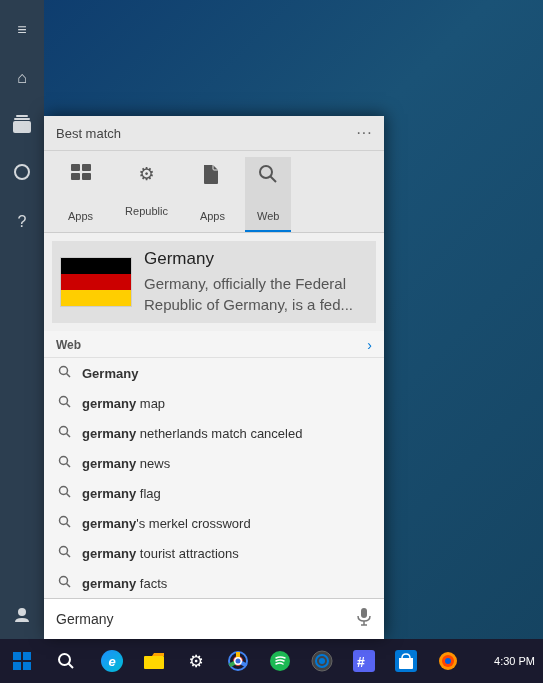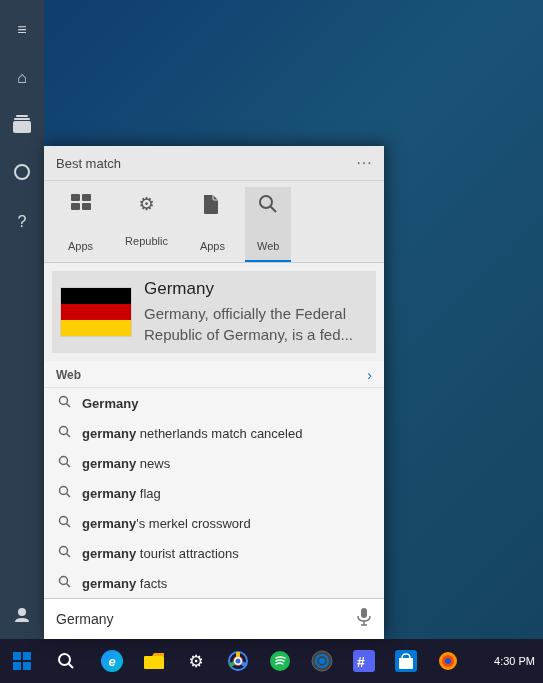--- a/index.html
+++ b/index.html
@@ -412,20 +412,29 @@
       <div class="web-item">
         <span class="web-item-icon">
           <svg width="13" height="13" viewBox="0 0 13 13" fill="none" stroke="#666" stroke-width="1.5">
             <circle cx="5.5" cy="5.5" r="4"></circle>
             <line x1="8.5" y1="8.5" x2="12" y2="12"></line>
           </svg>
         </span>
         <span class="web-item-text"><strong>Germany</strong></span>
       </div>
 
+      <div class="web-item">
+        <span class="web-item-icon">
+          <svg width="13" height="13" viewBox="0 0 13 13" fill="none" stroke="#666" stroke-width="1.5">
+            <circle cx="5.5" cy="5.5" r="4"></circle>
+            <line x1="8.5" y1="8.5" x2="12" y2="12"></line>
+          </svg>
+        </span>
+        <span class="web-item-text"><strong>germany</strong> map</span>
+      </div>
 
       <div class="web-item">
         <span class="web-item-icon">
           <svg width="13" height="13" viewBox="0 0 13 13" fill="none" stroke="#666" stroke-width="1.5">
             <circle cx="5.5" cy="5.5" r="4"></circle>
             <line x1="8.5" y1="8.5" x2="12" y2="12"></line>
           </svg>
         </span>
         <span class="web-item-text"><strong>germany</strong> netherlands match canceled</span>
       </div>

